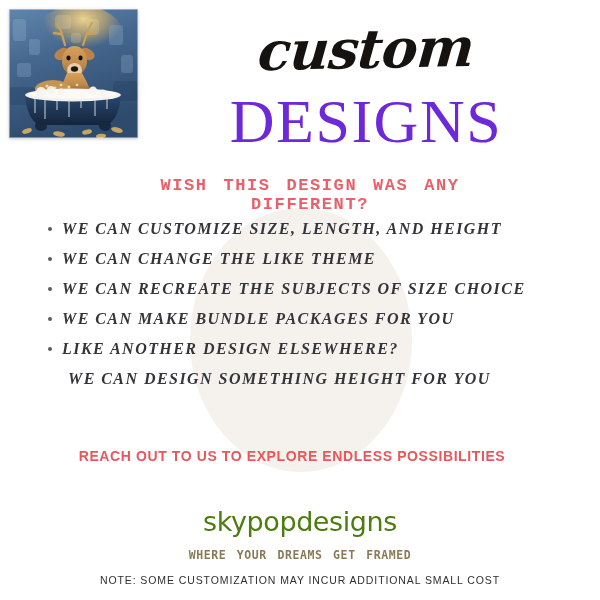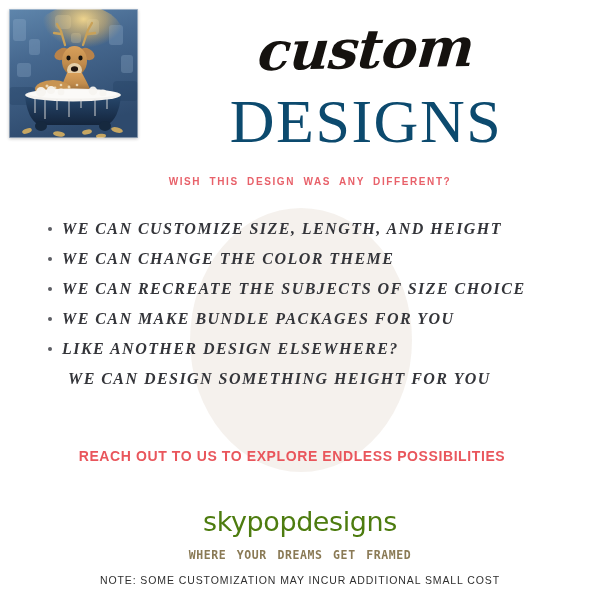--- a/index.html
+++ b/index.html
@@ -69,37 +69,37 @@
     letter-spacing: -1px;
     transform: skewX(-6deg) rotate(-1.2deg);
     display: block;
     margin: 0 0 2px 0;
   }
   .serif-title {
     font-family: "Liberation Serif", "DejaVu Serif", serif;
     font-weight: 400;
     font-size: 62px;
     line-height: 1.02;
-    color: #0c4a6e;
+    color: #6d28d9;
     letter-spacing: 1.5px;
     display: block;
     margin: 14px 0 0 0;
   }
 
   
   .subtitle {
     position: absolute;
     left: 100px;
     top: 176px;
     width: 420px;
     text-align: center;
     z-index: 2;
-    font-family: Liberation Sans, sans-serif;
-    font-weight: 700;
-    font-size: 10px;
+    font-family: Liberation Mono, monospace;
+    font-weight: 700;
+    font-size: 17px;
     letter-spacing: 1.6px;
     word-spacing: 4px;
     color: #e8616a;
   }
 
   
   .bullet-list {
     position: absolute;
     left: 44px;
     top: 214px;
@@ -309,21 +309,21 @@
 
   <div class="subtitle">WISH  THIS  DESIGN  WAS ANY DIFFERENT?</div>
 
   <ul class="bullet-list">
     <li class="bullet-row">
       <span class="bullet-dot"></span>
       <span>WE CAN CUSTOMIZE SIZE, LENGTH, AND HEIGHT</span>
     </li>
     <li class="bullet-row">
       <span class="bullet-dot"></span>
-      <span>WE CAN CHANGE THE COLOR THEME</span>
+      <span>WE CAN CHANGE THE LIKE THEME</span>
     </li>
     <li class="bullet-row">
       <span class="bullet-dot"></span>
       <span>WE CAN RECREATE THE SUBJECTS OF SIZE CHOICE</span>
     </li>
     <li class="bullet-row">
       <span class="bullet-dot"></span>
       <span>WE CAN MAKE BUNDLE PACKAGES FOR YOU</span>
     </li>
     <li class="bullet-row">

